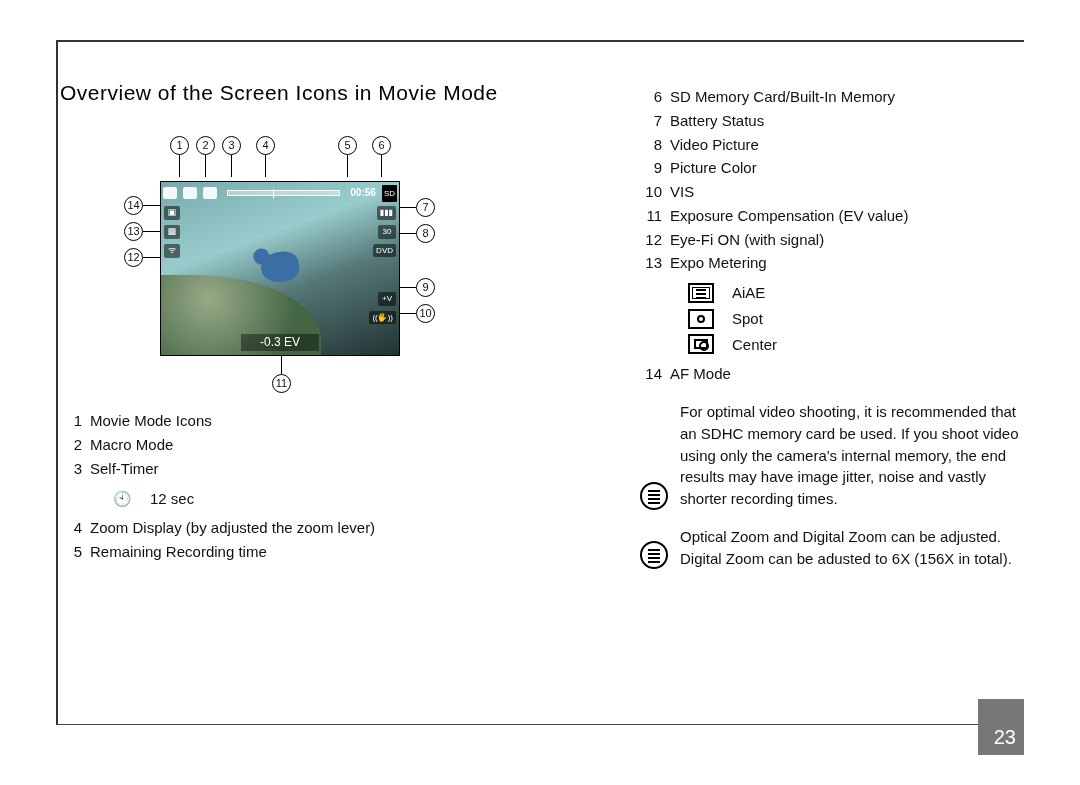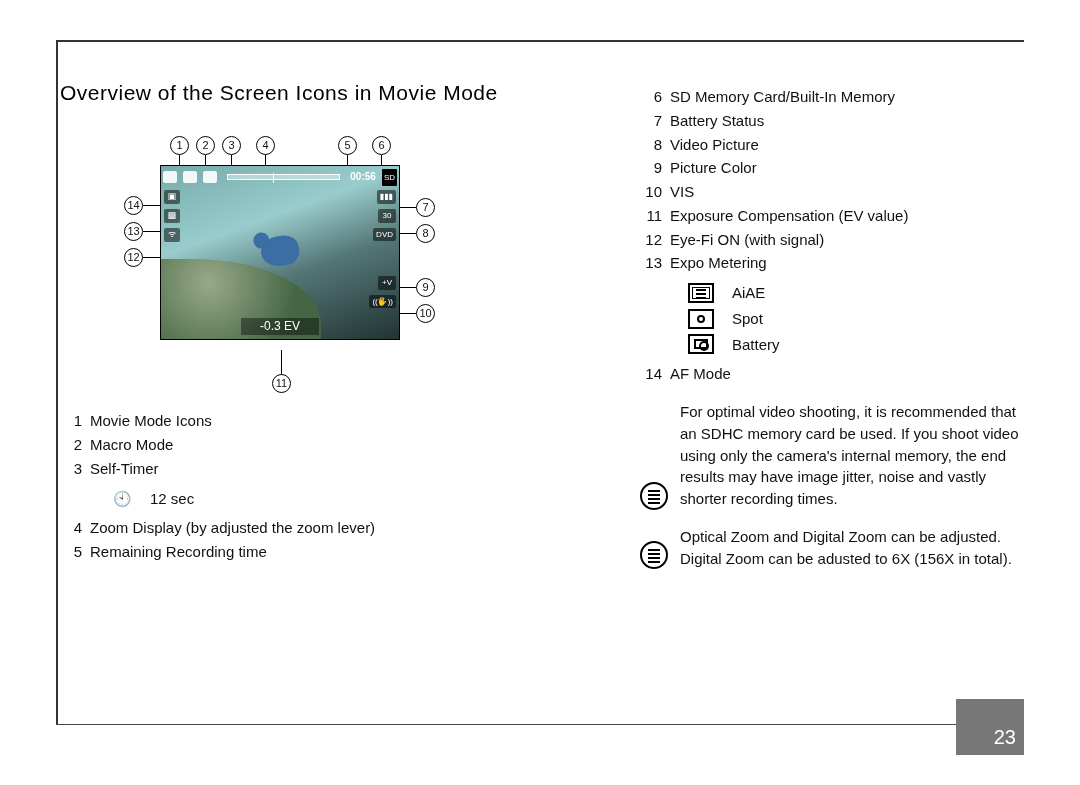--- a/index.html
+++ b/index.html
@@ -23,21 +23,21 @@
     pointer-events: none;
   }
   .bottom-rule {
     position: absolute;
     left: 56px; right: 100px; bottom: 60px;
     border-top: 1px solid #444;
   }
   .page-badge {
     position: absolute;
     right: 56px; bottom: 30px;
-    width: 68px; height: 56px;
+    width: 46px; height: 56px;
     background: #777;
     color: #fff;
     font-size: 20px;
     display: flex; align-items: flex-end; justify-content: flex-end;
     padding: 6px 8px;
   }
 
   .content {
     position: absolute;
     left: 60px; right: 56px; top: 78px; bottom: 70px;
@@ -86,21 +86,21 @@
 
   
   .diagram {
     position: relative;
     width: 360px;
     height: 280px;
     margin: 10px 0 12px 20px;
   }
   .shot {
     position: absolute;
-    left: 80px; top: 47px;
+    left: 80px; top: 63px;
     width: 240px; height: 175px;
     background: linear-gradient(160deg, #7aa 0%, #9cc 35%, #577 60%, #233 100%);
     border: 1px solid #000;
     overflow: hidden;
   }
   .topbar {
     position:absolute; top:2px; left:2px; right:2px; height:18px;
     display:flex; align-items:center; gap:6px;
     color:#fff; font-size:10px;
   }
@@ -292,21 +292,21 @@
         <div class="meter-row">
             <span class="mico aiae"></span>
             <span>AiAE</span>
           </div>
         <div class="meter-row">
             <span class="mico spot"></span>
             <span>Spot</span>
           </div>
         <div class="meter-row">
             <span class="mico center"></span>
-            <span>Battery</span>
+            <span>Center</span>
           </div>
       </div>
 
       <div class="nlist">
         <div class="nrow">
             <span class="num">14</span>
             <span>AF Mode</span>
           </div>
       </div>
 

